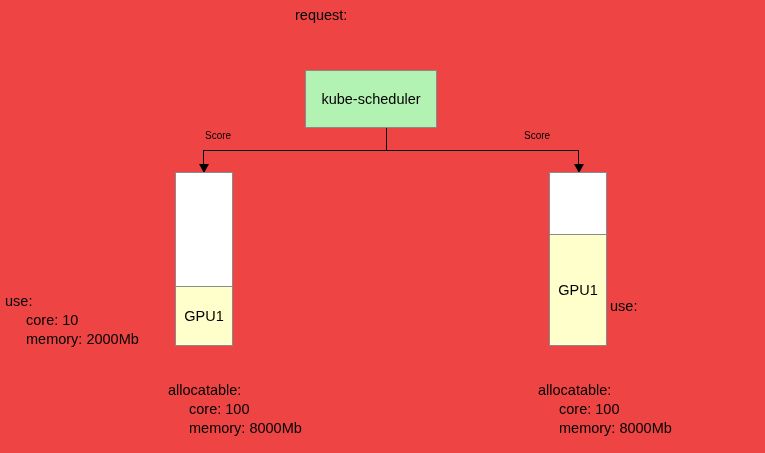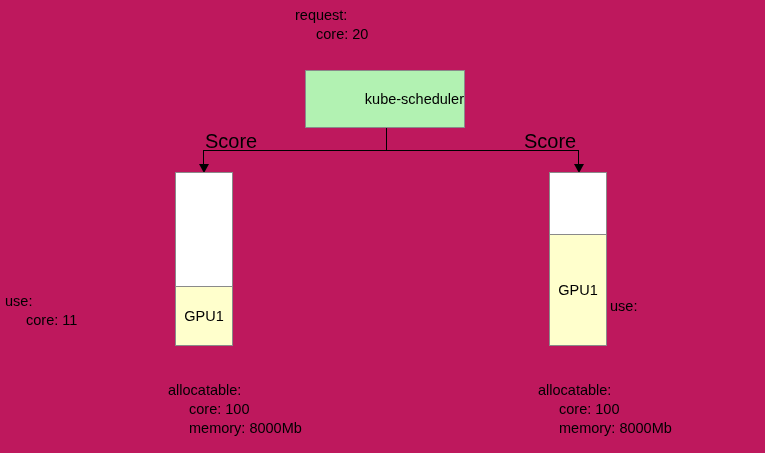--- a/index.html
+++ b/index.html
@@ -9,48 +9,48 @@
     background: #ffffff;
   }
   body {
     font-family: "Liberation Sans", sans-serif;
     color: #000000;
   }
   #canvas {
     position: relative;
     width: 765px;
     height: 453px;
-    background: #be185d;
+    background: #ef4444;
     overflow: hidden;
   }
 
   
   .textblock {
     position: absolute;
     font-size: 14.5px;
     line-height: 19px;
     white-space: nowrap;
     color: #000000;
   }
   .textblock .t-head { display: block; }
   .textblock .t-sub  { display: block; padding-left: 21px; }
 
   
   .sched-box {
     position: absolute;
     left: 305px;
     top: 70px;
-    width: 160px;
+    width: 132px;
     height: 58px;
     background: #b2f2b2;
     border: 1px solid #8a8a8a;
     box-sizing: border-box;
     display: flex;
     align-items: center;
-    justify-content: flex-end;
+    justify-content: center;
     font-size: 14.5px;
     color: #000000;
   }
 
   
   .line {
     position: absolute;
     background: #000000;
   }
   .v-line { width: 1px; }
@@ -61,21 +61,21 @@
     position: absolute;
     width: 0;
     height: 0;
     border-left: 5px solid transparent;
     border-right: 5px solid transparent;
     border-top: 9px solid #000000;
   }
 
   .score-label {
     position: absolute;
-    font-size: 20px;
+    font-size: 10px;
     white-space: nowrap;
     color: #000000;
   }
 
   
   .node-bar {
     position: absolute;
     width: 58px;
     height: 174px;
     border: 1px solid #8a8a8a;
@@ -101,21 +101,20 @@
     white-space: nowrap;
   }
 </style>
 </head>
 <body>
 
 <div id="canvas">
 
   <div class="textblock" style="left:295px; top:6px;">
     <span class="t-head">request:</span>
-    <span class="t-sub">core: 20</span>
   </div>
 
   <div class="sched-box">
     <span>kube-scheduler</span>
   </div>
 
   <div class="line v-line" style="left:386px; top:128px; height:22px;"></div>
 
   <div class="line h-line" style="left:203px; top:150px; width:376px;"></div>
 
@@ -129,21 +128,22 @@
   <div class="score-label" style="left:524px; top:130px;">Score</div>
 
   <div class="node-bar" style="left:175px; top:172px;">
     <div class="node-used" style="height:34.5%;">
       <span class="node-label">GPU1</span>
     </div>
   </div>
 
   <div class="textblock" style="left:5px; top:292px;">
     <span class="t-head">use:</span>
-    <span class="t-sub">core: 11</span>
+    <span class="t-sub">core: 10</span>
+    <span class="t-sub">memory: 2000Mb</span>
   </div>
 
   <div class="textblock" style="left:168px; top:381px;">
     <span class="t-head">allocatable:</span>
     <span class="t-sub">core: 100</span>
     <span class="t-sub">memory: 8000Mb</span>
   </div>
 
   <div class="node-bar" style="left:549px; top:172px;">
     <div class="node-used" style="height:64.5%;">

